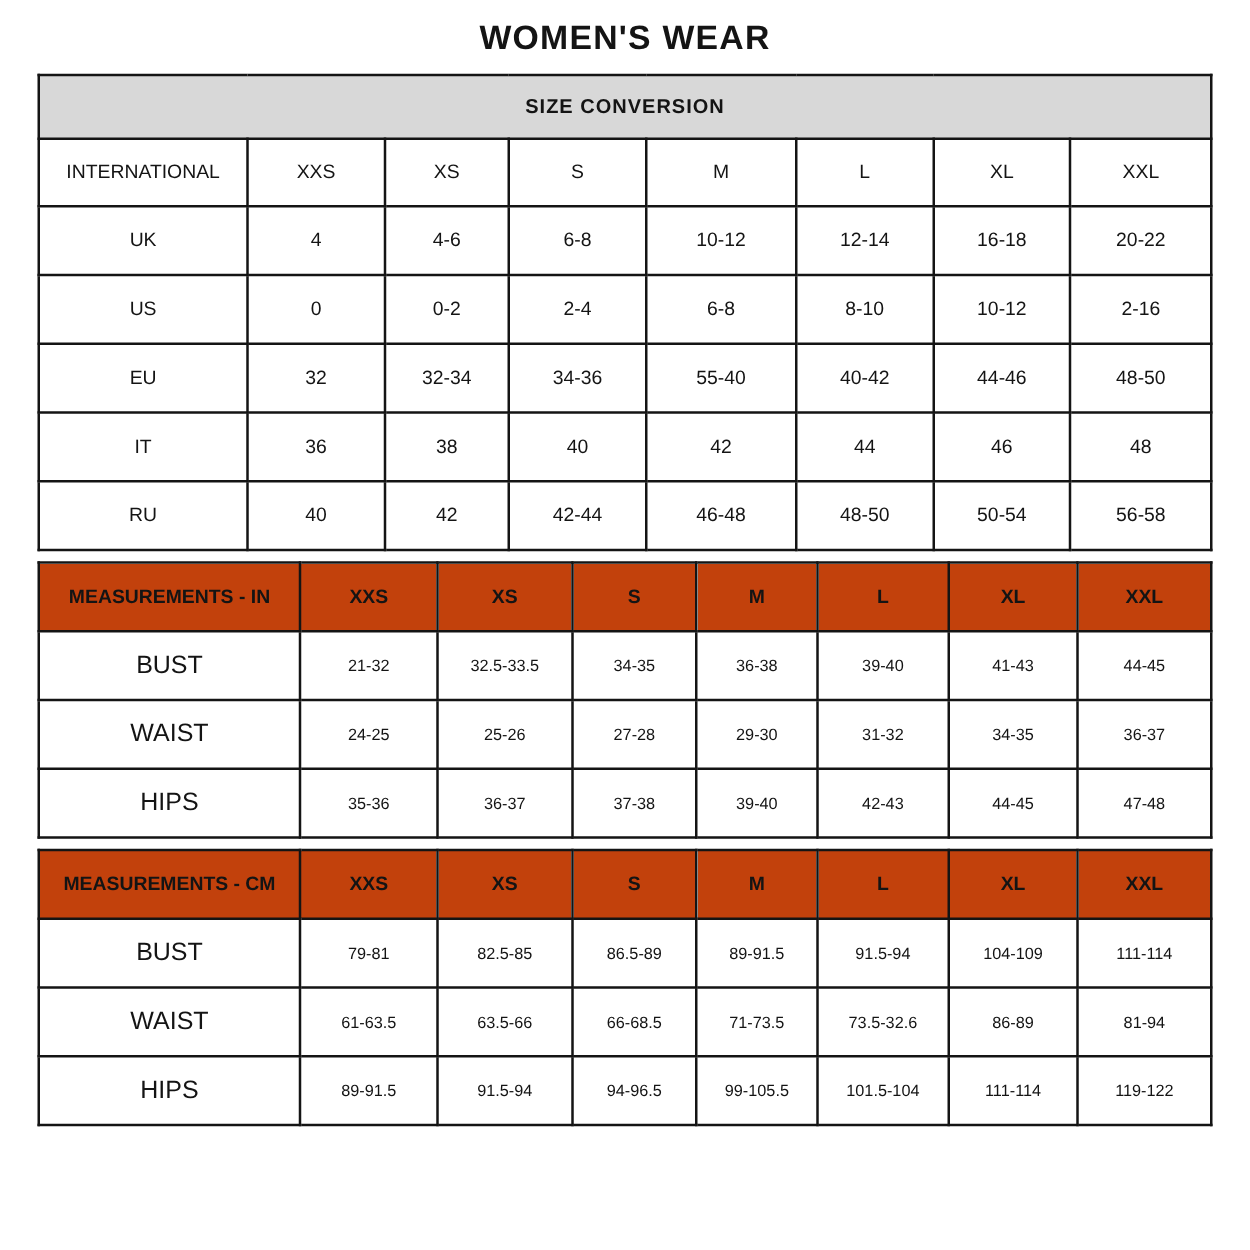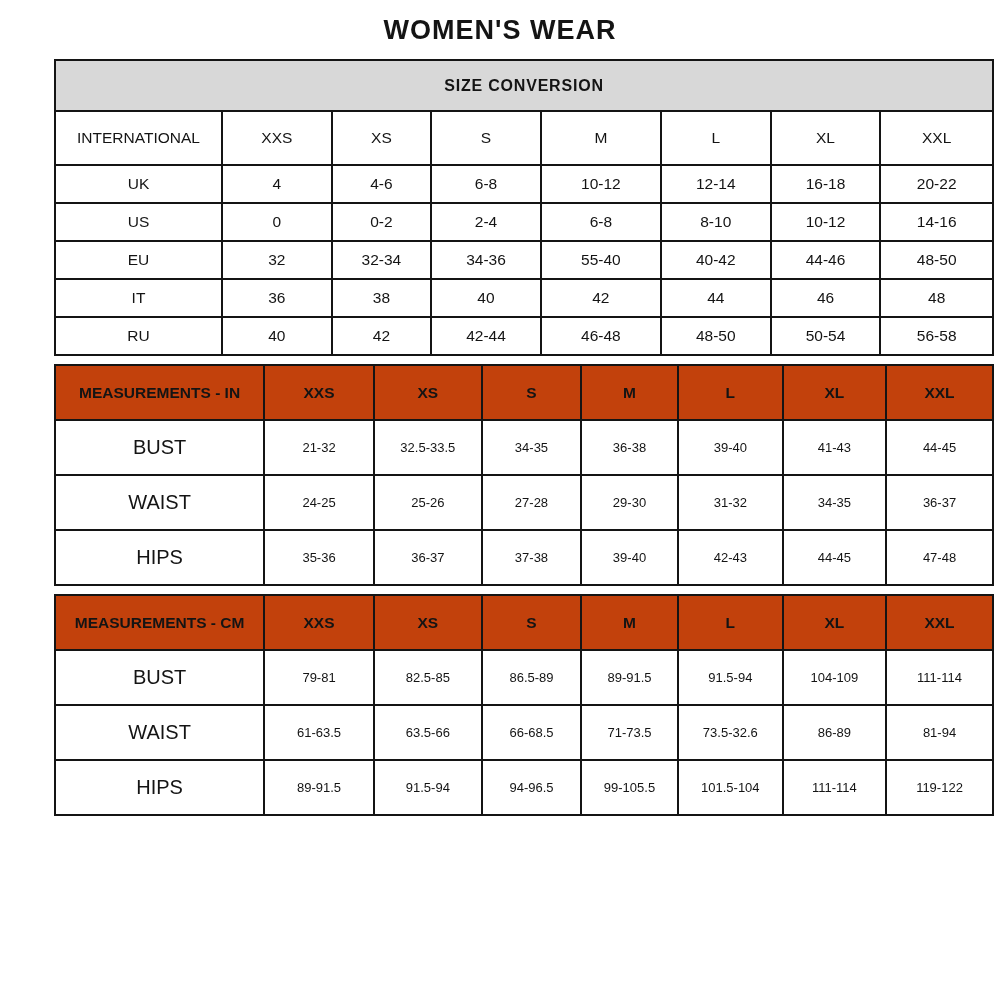--- a/index.html
+++ b/index.html
@@ -31,35 +31,35 @@
   table, td {
     border: 2px solid #141414;
   }
   td {
     text-align: center;
     vertical-align: middle;
     padding: 0 4px;
     overflow: hidden;
     white-space: nowrap;
   }
-  .tbl { margin-bottom: 8px; margin-left: 24px; }
+  .tbl { margin-bottom: 8px; }
 
   
   .t1 .banner td {
     background: #d8d8d8;
     font-weight: 700;
     font-size: 16px;
     letter-spacing: 0.8px;
     height: 51px;
   }
   .t1 .cols td {
     height: 54px;
     font-size: 15.5px;
   }
-  .t1 td { height: 38px; font-size: 15.5px; }
+  .t1 td { height: 55px; font-size: 15.5px; }
 
   
   .t2 .cols td {
     background: #c2410c;
     font-weight: 700;
     font-size: 15.5px;
     height: 55px;
   }
   .t2 td { height: 55px; font-size: 13px; }
   .t2 td.row-label { font-size: 20px; }
@@ -109,21 +109,21 @@
           <td>20-22</td>
         </tr>
         <tr>
           <td class="row-label">US</td>
           <td>0</td>
           <td>0-2</td>
           <td>2-4</td>
           <td>6-8</td>
           <td>8-10</td>
           <td>10-12</td>
-          <td>14-16</td>
+          <td>2-16</td>
         </tr>
         <tr>
           <td class="row-label">EU</td>
           <td>32</td>
           <td>32-34</td>
           <td>34-36</td>
           <td>55-40</td>
           <td>40-42</td>
           <td>44-46</td>
           <td>48-50</td>

